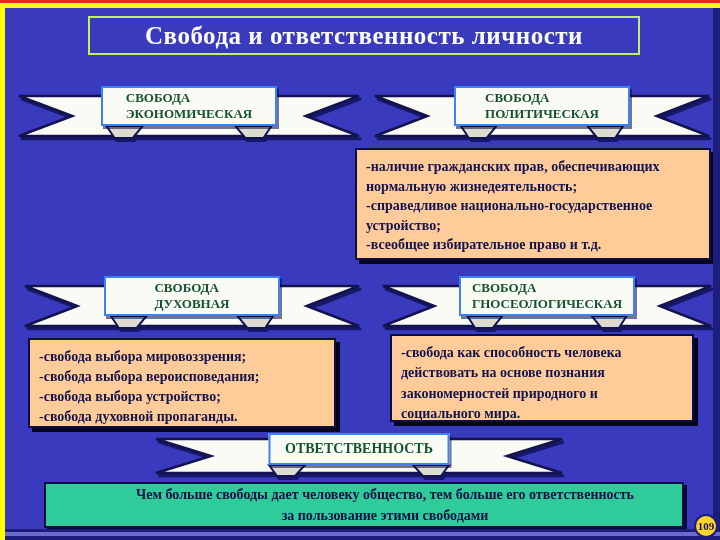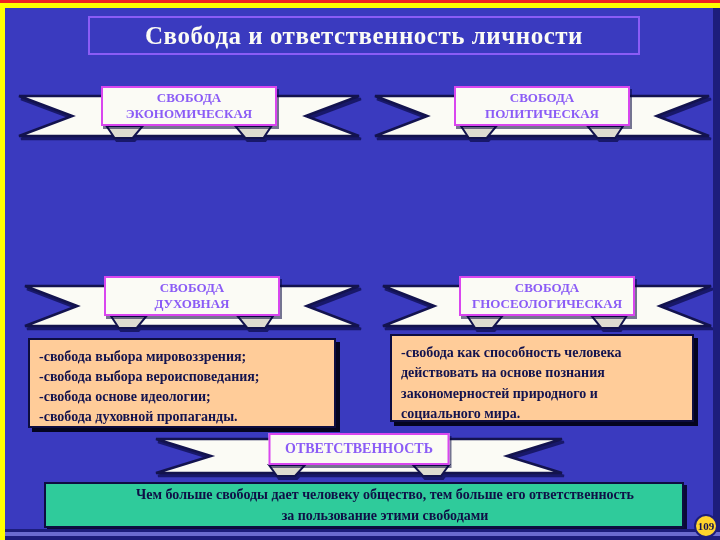--- a/index.html
+++ b/index.html
@@ -11,37 +11,37 @@
   
   .f-red    { position:absolute; left:0; top:0; width:720px; height:3px; background:#f02222; z-index:30; }
   .f-ytop   { position:absolute; left:0; top:3px; width:720px; height:5px; background:#ffff00; z-index:29; }
   .f-yleft  { position:absolute; left:0; top:0; width:5px; height:540px; background:#ffff00; z-index:28; }
   .f-nright { position:absolute; right:0; top:8px; width:7px; height:532px; background:#1d1d7c; z-index:25; }
   .f-nbot   { position:absolute; left:0; bottom:0; width:720px; height:11px; background:#1d1d7c; z-index:24; }
   .f-peri   { position:absolute; left:0; bottom:4px; width:720px; height:4px; background:#6b6bd0; z-index:26; }
 
   .title-box {
     position:absolute; left:88px; top:16px; width:552px; height:39px;
-    border:2px solid #8b5cf6; box-sizing:border-box;
+    border:2px solid #bef264; box-sizing:border-box;
     display:flex; align-items:center; justify-content:center;
     color:#fbfbf5; font-size:25px; letter-spacing:0.5px; z-index:5;
   }
 
   .banner { position:absolute; z-index:5; }
   .banner svg { position:absolute; left:0; top:0; width:100%; height:100%;
                 filter:drop-shadow(2px 3px 0 rgba(6,6,60,0.65)); }
   .band { fill:#fbfbf5; stroke:#13134e; stroke-width:2.5; }
   .tab  { fill:#dedcd0; stroke:#13134e; stroke-width:2; }
   .banner-label {
     position:absolute; left:50%; transform:translateX(-50%); top:0;
     width:176px; height:40px; box-sizing:border-box;
-    background:#fbfbf5; border:2px solid #d946ef;
+    background:#fbfbf5; border:2px solid #3b82f6;
     box-shadow:2px 3px 0 rgba(6,6,60,0.55);
     display:flex; align-items:center; justify-content:center;
-    text-align:center; color:#8b5cf6; font-size:13px; line-height:1.25;
+    color:#14532d; font-size:13px; line-height:1.25;
     white-space:pre-line;
   }
   .banner-resp .banner-label { width:181px; height:32px; top:2px; font-size:14px; }
 
   .tbox {
     position:absolute; box-sizing:border-box; z-index:4;
     background:#ffcc99; border:2px solid #0d0d40;
     box-shadow:4px 4px 0 #04041f;
     color:#13134e; padding:7px 9px; font-size:14px;
   }
@@ -103,20 +103,27 @@
     <svg viewBox="0 0 344 62" preserveAspectRatio="none">
       <path class="band" d="M3,10 L341,10 L288,30 L341,50 L3,50 L56,30 Z"></path>
       <path class="tab" d="M90,40 L126,40 L116,52 L98,52 Z"></path>
       <path class="tab" d="M218,40 L254,40 L246,52 L228,52 Z"></path>
     </svg>
     <div class="banner-label">СВОБОДА
 ПОЛИТИЧЕСКАЯ</div>
   </div>
 
 
+  <div class="tbox" id="x-polit">
+    <div class="item">-наличие гражданских прав, обеспечивающих
+нормальную жизнедеятельность;</div>
+    <div class="item">-справедливое  национально-государственное
+устройство;</div>
+    <div class="item">-всеобщее избирательное право и т.д.</div>
+  </div>
 
   <div class="banner" id="b-dukh">
     <svg viewBox="0 0 344 62" preserveAspectRatio="none">
       <path class="band" d="M3,10 L341,10 L288,30 L341,50 L3,50 L56,30 Z"></path>
       <path class="tab" d="M90,40 L126,40 L116,52 L98,52 Z"></path>
       <path class="tab" d="M218,40 L254,40 L246,52 L228,52 Z"></path>
     </svg>
     <div class="banner-label">СВОБОДА
 ДУХОВНАЯ</div>
   </div>
@@ -127,21 +134,21 @@
       <path class="tab" d="M90,40 L126,40 L116,52 L98,52 Z"></path>
       <path class="tab" d="M218,40 L254,40 L246,52 L228,52 Z"></path>
     </svg>
     <div class="banner-label">СВОБОДА
 ГНОСЕОЛОГИЧЕСКАЯ</div>
   </div>
 
   <div class="tbox" id="x-dukh">
     <div class="item">-свобода выбора мировоззрения;</div>
     <div class="item">-свобода выбора вероисповедания;</div>
-    <div class="item">-свобода основе идеологии;</div>
+    <div class="item">-свобода выбора устройство;</div>
     <div class="item">-свобода духовной пропаганды.</div>
   </div>
 
   <div class="tbox" id="x-gnoseo">
     <div class="item">-свобода как способность человека
 действовать на основе познания
 закономерностей природного и
 социального мира.</div>
   </div>
 

